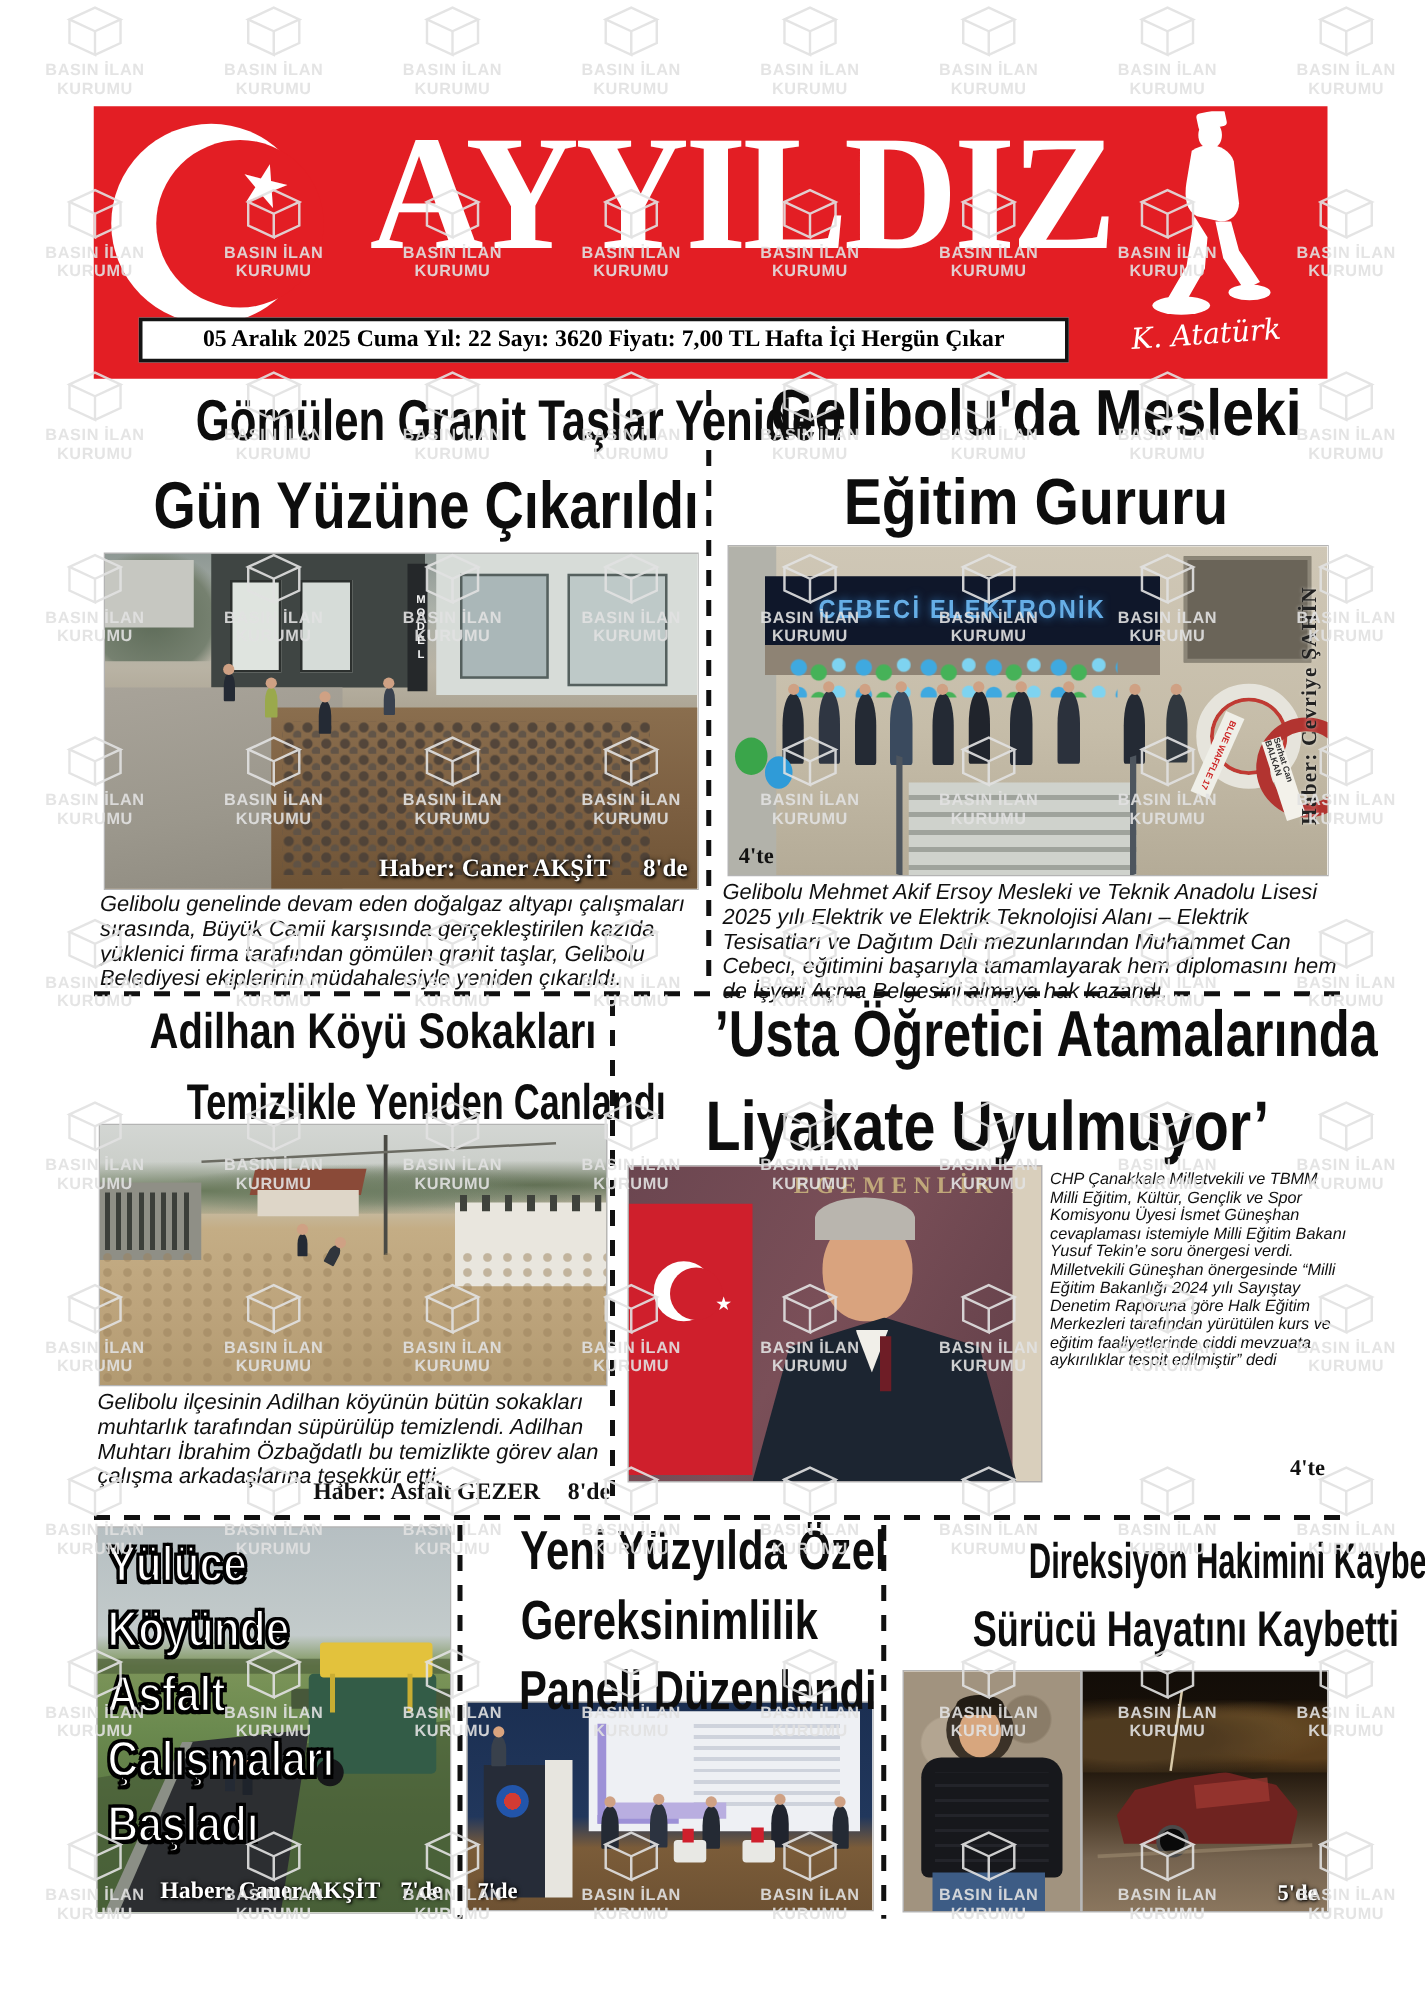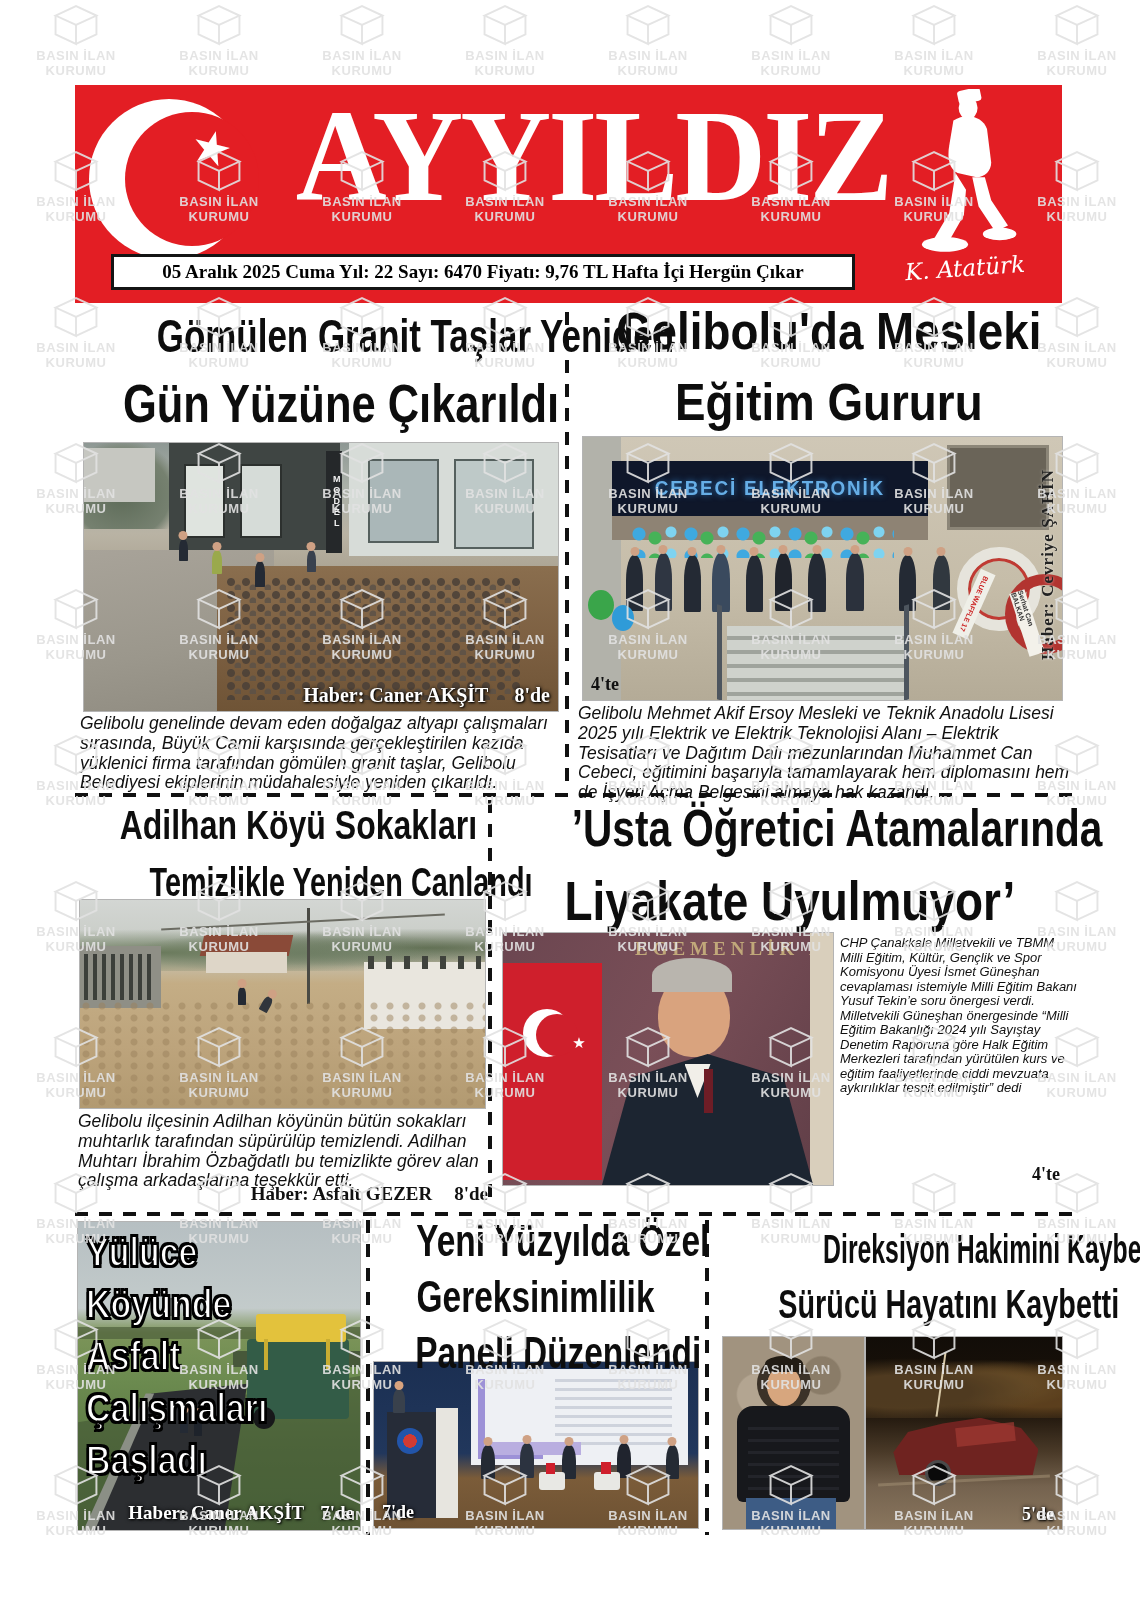--- a/index.html
+++ b/index.html
@@ -60,21 +60,21 @@
 </style>
 </head>
 <body>
 
 <div id="page">
 
   <div id="masthead">
     <div class="crescent"></div>
     <div class="star">★</div>
     <div id="mast-title">AYYILDIZ</div>
-    <div id="datebar">05 Aralık 2025 Cuma Yıl: 22  Sayı: 6470 Fiyatı: 9,76 TL Hafta İçi Hergün Çıkar</div>
+    <div id="datebar">05 Aralık 2025 Cuma Yıl: 22  Sayı: 3620 Fiyatı: 7,00 TL Hafta İçi Hergün Çıkar</div>
     <svg id="ataturk" viewBox="0 0 120 160">
       <rect x="52" y="0" width="22" height="13" rx="3" fill="#fff" transform="rotate(-12 63 6)"></rect>
       <ellipse cx="62" cy="18" rx="9" ry="11" fill="#fff"></ellipse>
       <path d="M48,30 C60,22 76,26 80,38 L84,70 C84,78 78,84 70,84 L52,80 C44,76 42,66 44,54 Z" fill="#fff"></path>
       <path d="M50,80 L44,118 L30,142 L42,148 L58,120 L60,96 Z" fill="#fff"></path>
       <path d="M66,84 L72,112 L88,136 L100,130 L84,106 L78,84 Z" fill="#fff"></path>
       <ellipse cx="40" cy="148" rx="22" ry="7" fill="#fff"></ellipse>
       <ellipse cx="92" cy="138" rx="16" ry="6" fill="#fff"></ellipse>
     </svg>
     <div id="signature">K. Atatürk</div>

